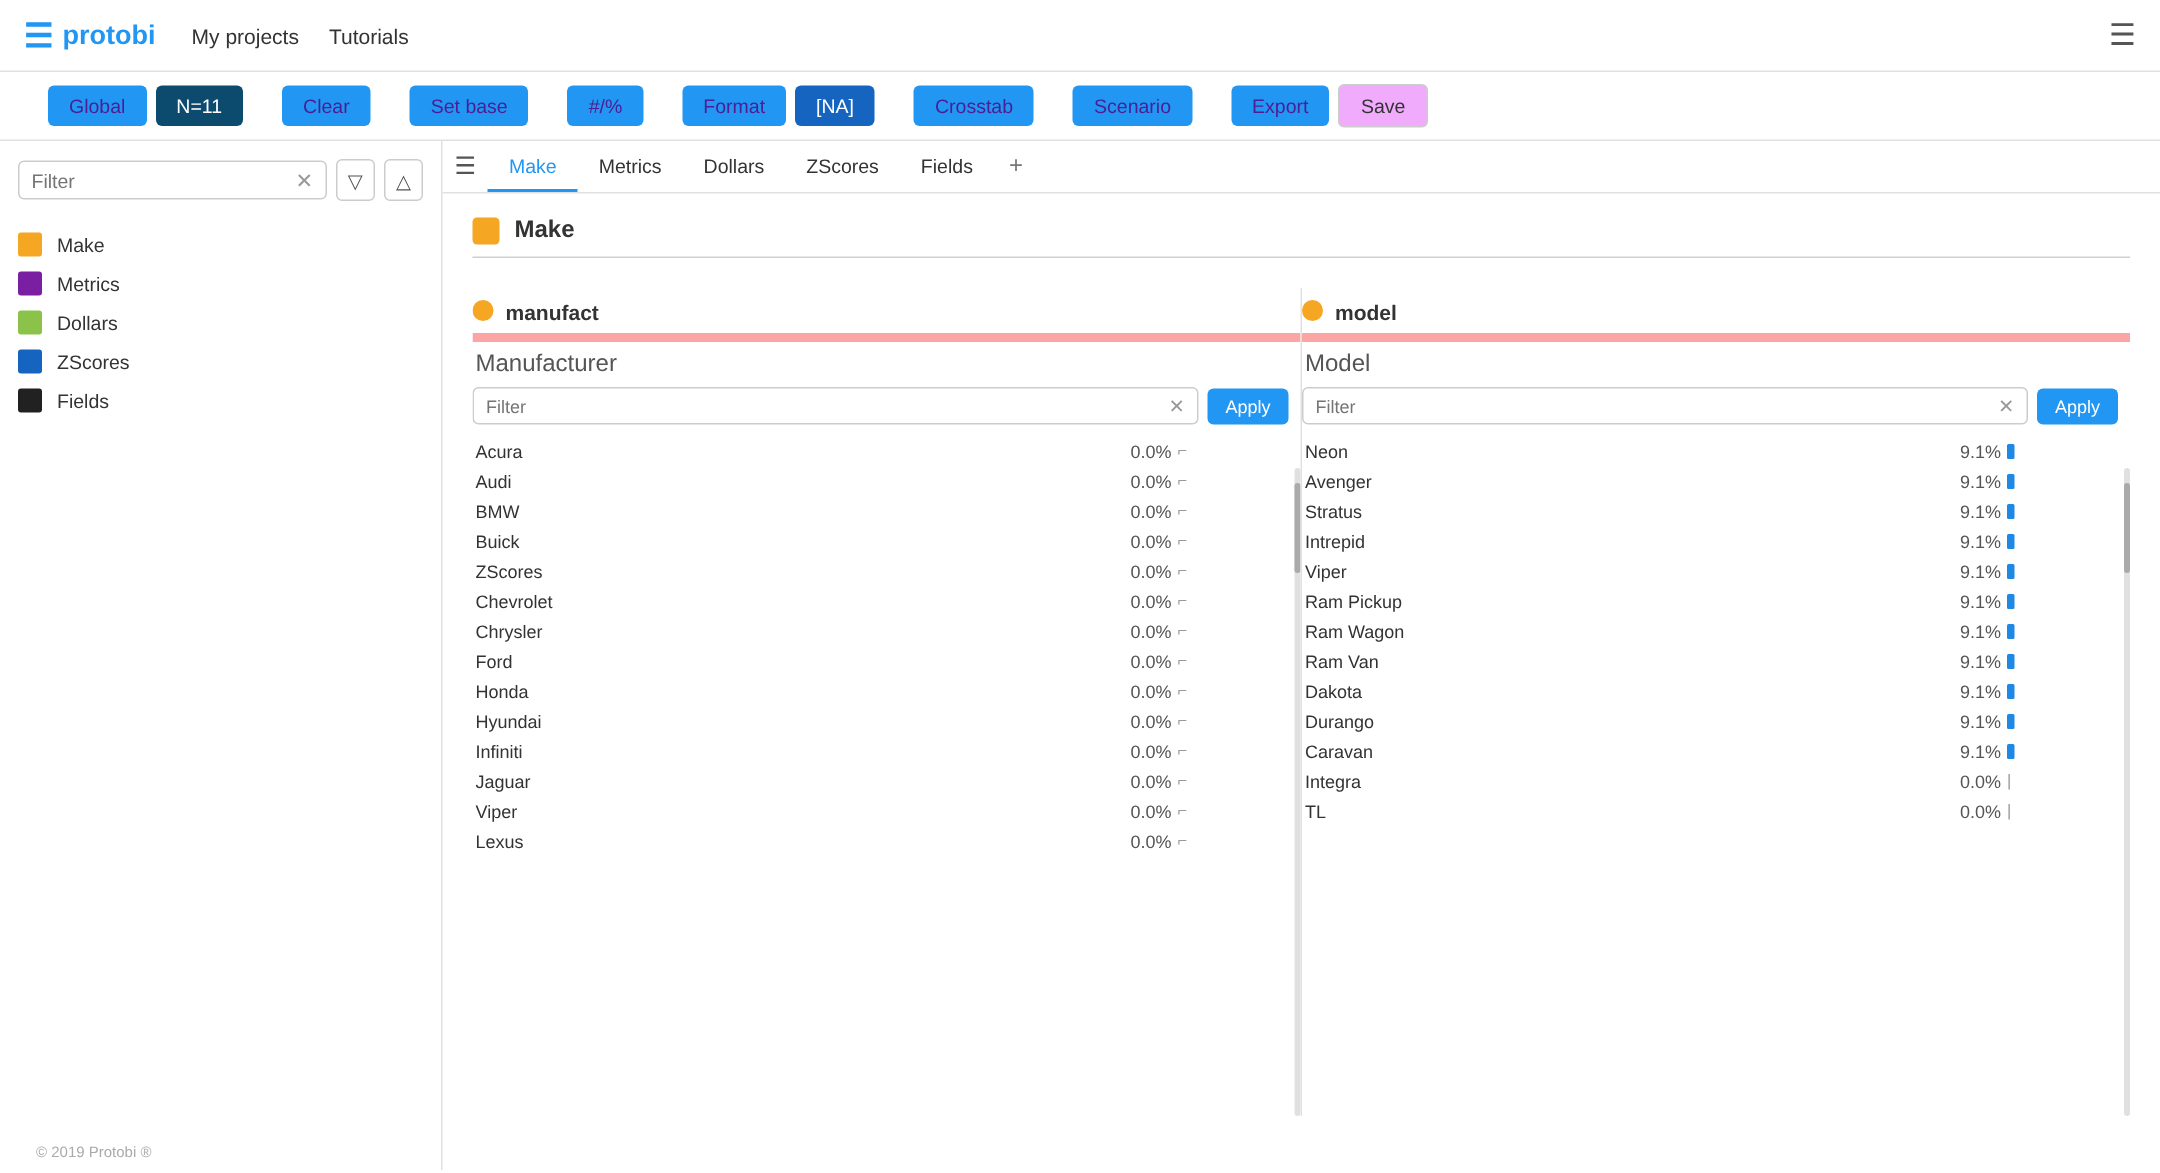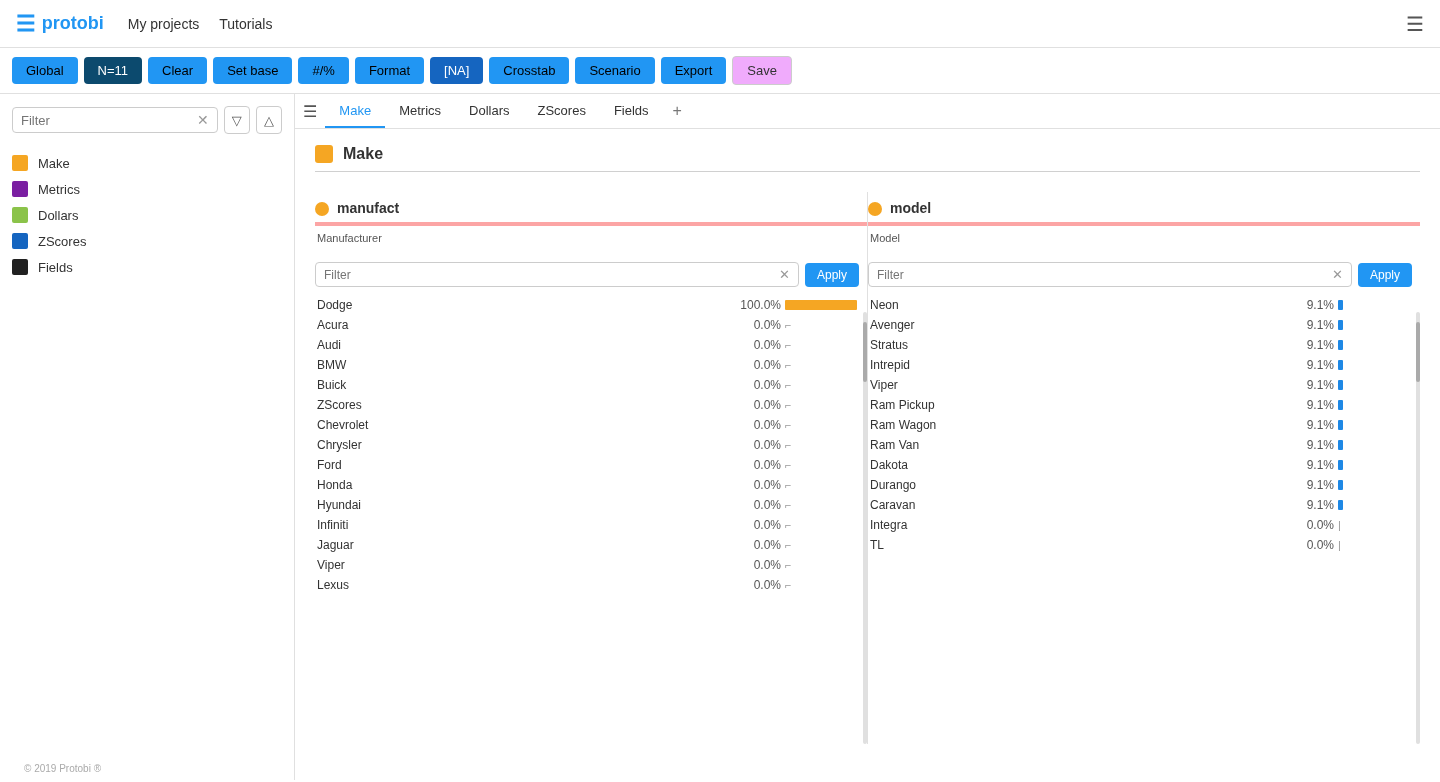--- a/index.html
+++ b/index.html
@@ -54,21 +54,21 @@
       background: #fff;
     }
     .btn {
       padding: 6px 14px;
       border: none;
       border-radius: 4px;
       cursor: pointer;
       font-size: 13px;
       font-weight: 500;
     }
-    .btn-blue { background: #2196f3; color: #000000; }
+    .btn-blue { background: #2196f3; color: #4c1d95; margin-left: 20px; }
     .btn-green { background: #0c4a6e; color: #fff; }
     .btn-darkblue { background: #1565c0; color: #fff; }
     .btn-outline { background: #f0abfc; color: #333; border: 1px solid #ccc; }
 
     
     .main-layout {
       display: flex;
       height: calc(100vh - 96px);
     }
 
@@ -212,34 +212,34 @@
       display: flex;
       flex-direction: column;
       overflow: hidden;
       position: relative;
     }
     .filter-panel:last-child {
       border-right: none;
     }
     .panel-header {
       display: flex;
-      align-items: flex-end;
+      align-items: flex-start;
       gap: 8px;
       padding: 8px 0 6px 0;
-      border-bottom: 4px solid #fca5a5;
+      border-bottom: 6px solid #fca5a5;
       margin-bottom: 6px;
     }
     .panel-dot {
       width: 14px; height: 14px;
       border-radius: 50%;
       background: #f5a623;
       flex-shrink: 0;
     }
     .panel-title { font-size: 14px; font-weight: 600; color: #333; }
-    .panel-subtitle { font-size: 11px; color: #555; margin-bottom: 18px; padding-left: 2px; }
+    .panel-subtitle { font-size: 16px; color: #555; margin-bottom: 6px; padding-left: 2px; }
     .panel-filter-row {
       display: flex;
       align-items: center;
       gap: 6px;
       margin-bottom: 8px;
       padding-right: 8px;
     }
     .panel-filter-input {
       flex: 1;
       display: flex;
@@ -400,28 +400,20 @@
           <div class="panel-filter-row">
             <div class="panel-filter-input">
               <input type="text" placeholder="Filter" style="">
               <span class="fx">✕</span>
             </div>
             <button class="apply-btn">Apply</button>
           </div>
 
           <div class="panel-list" id="manufact-list">
               <div class="list-row">
-      <span class="list-row-name">Dodge</span>
-      <span class="list-row-pct">100.0%</span>
-      <div class="bar-container">
-        <div class="bar-fill" style="width:72px;background:#f5a623;"></div>
-        <span class="bar-bracket"></span>
-      </div>
-    </div>
-              <div class="list-row">
       <span class="list-row-name">Acura</span>
       <span class="list-row-pct">0.0%</span>
       <div class="bar-container">
 
         <span class="bar-bracket">⌐</span>
       </div>
     </div>
               <div class="list-row">
       <span class="list-row-name">Audi</span>
       <span class="list-row-pct">0.0%</span>

